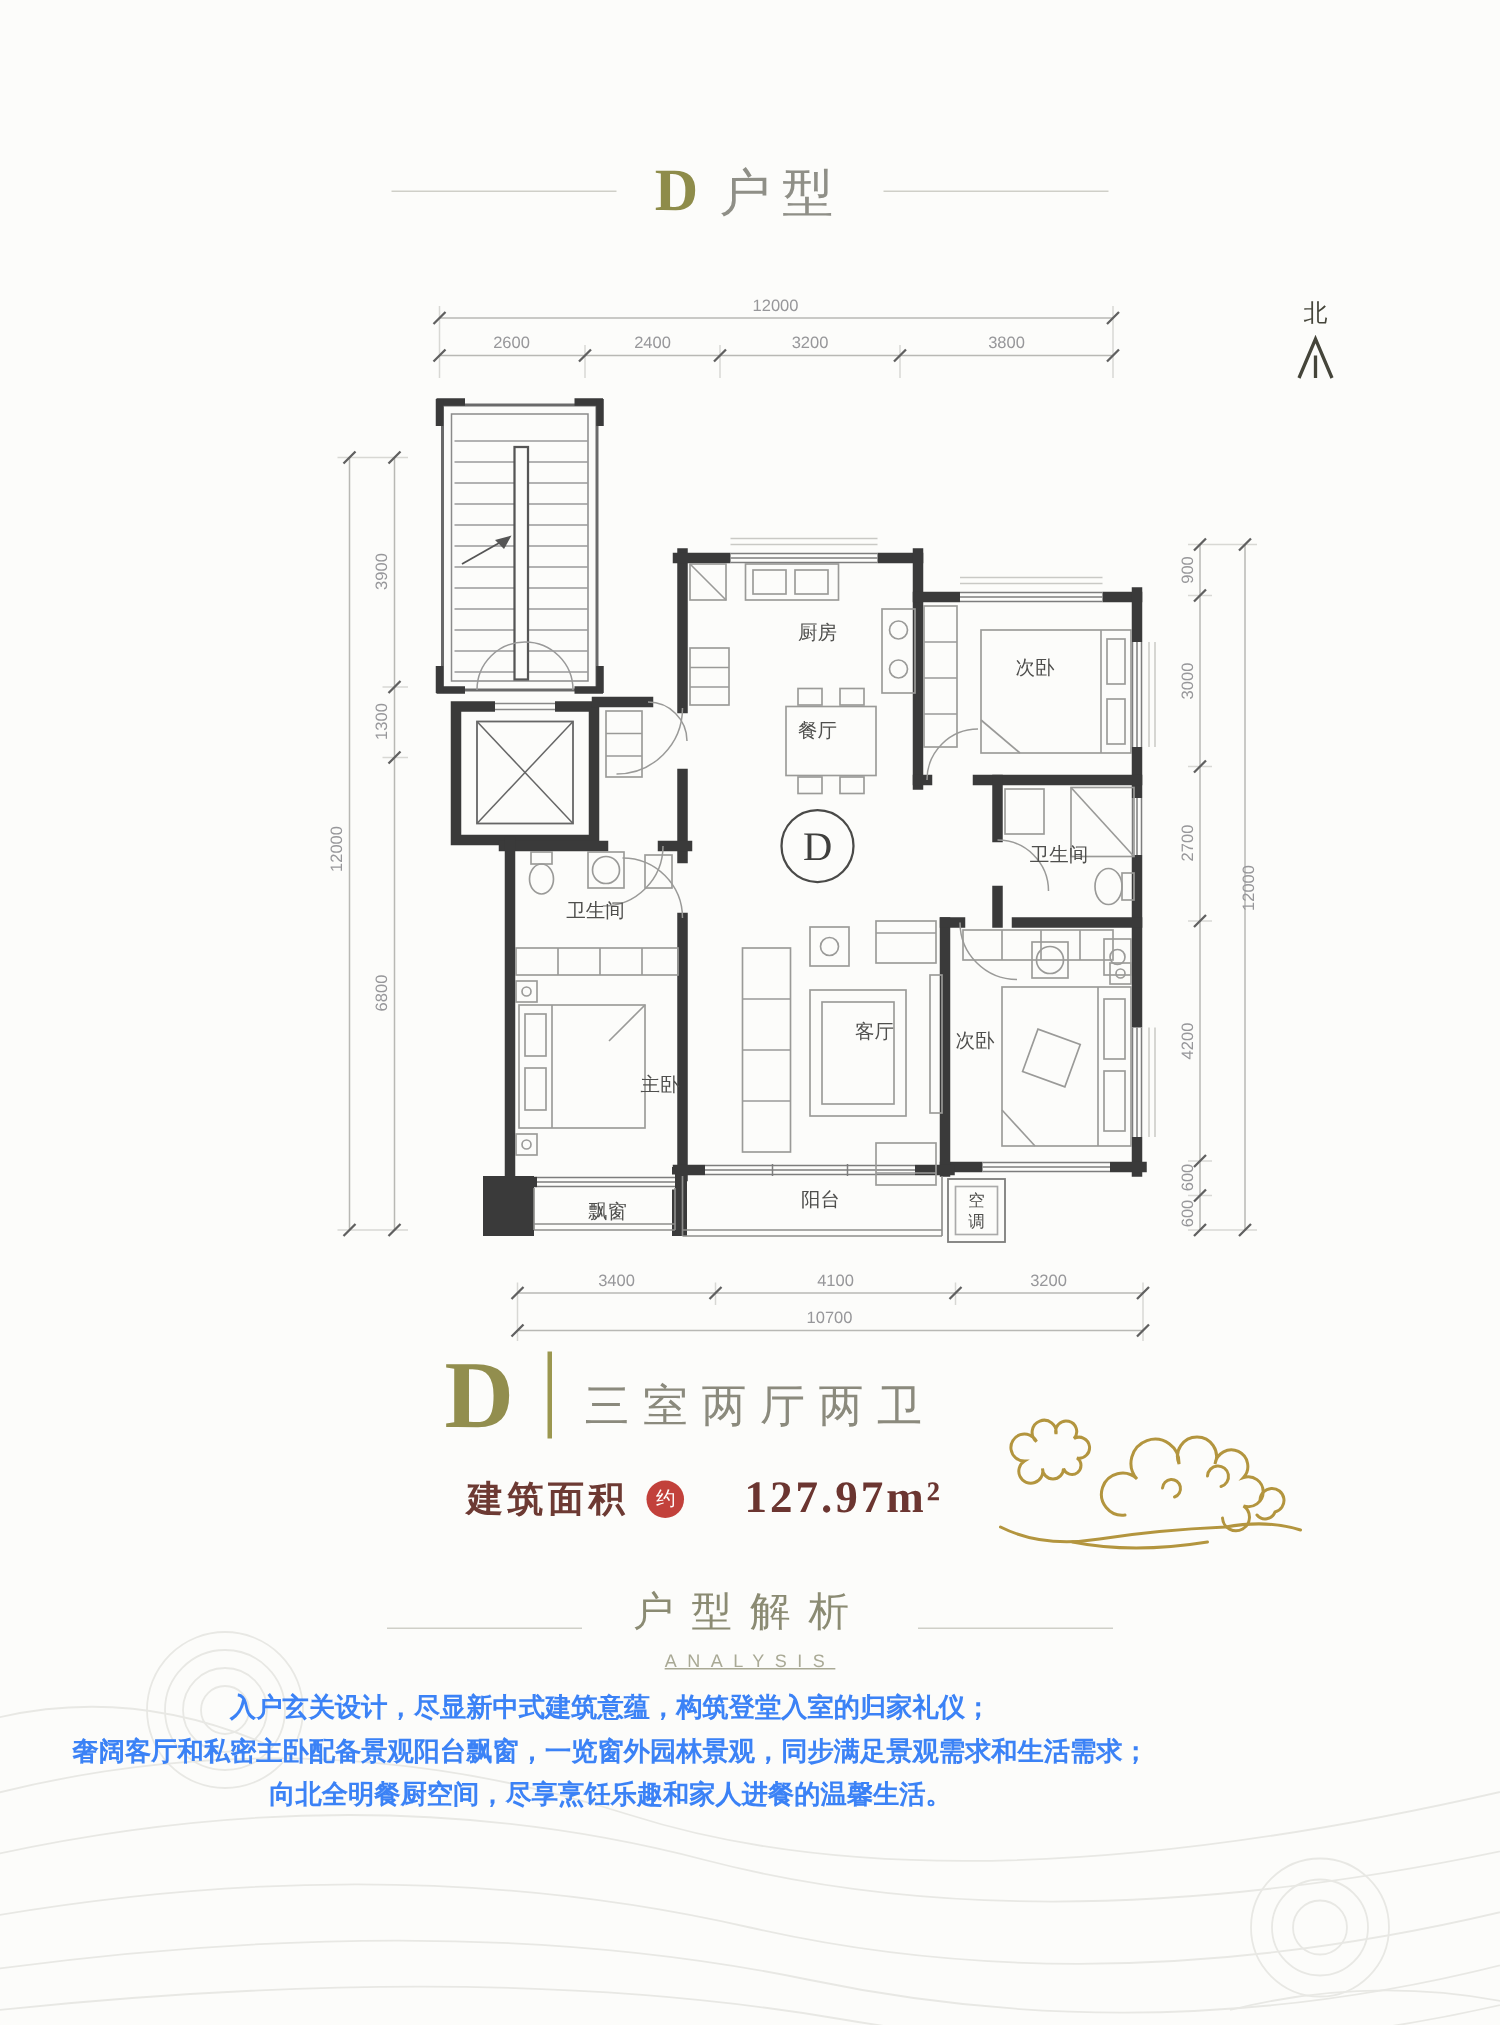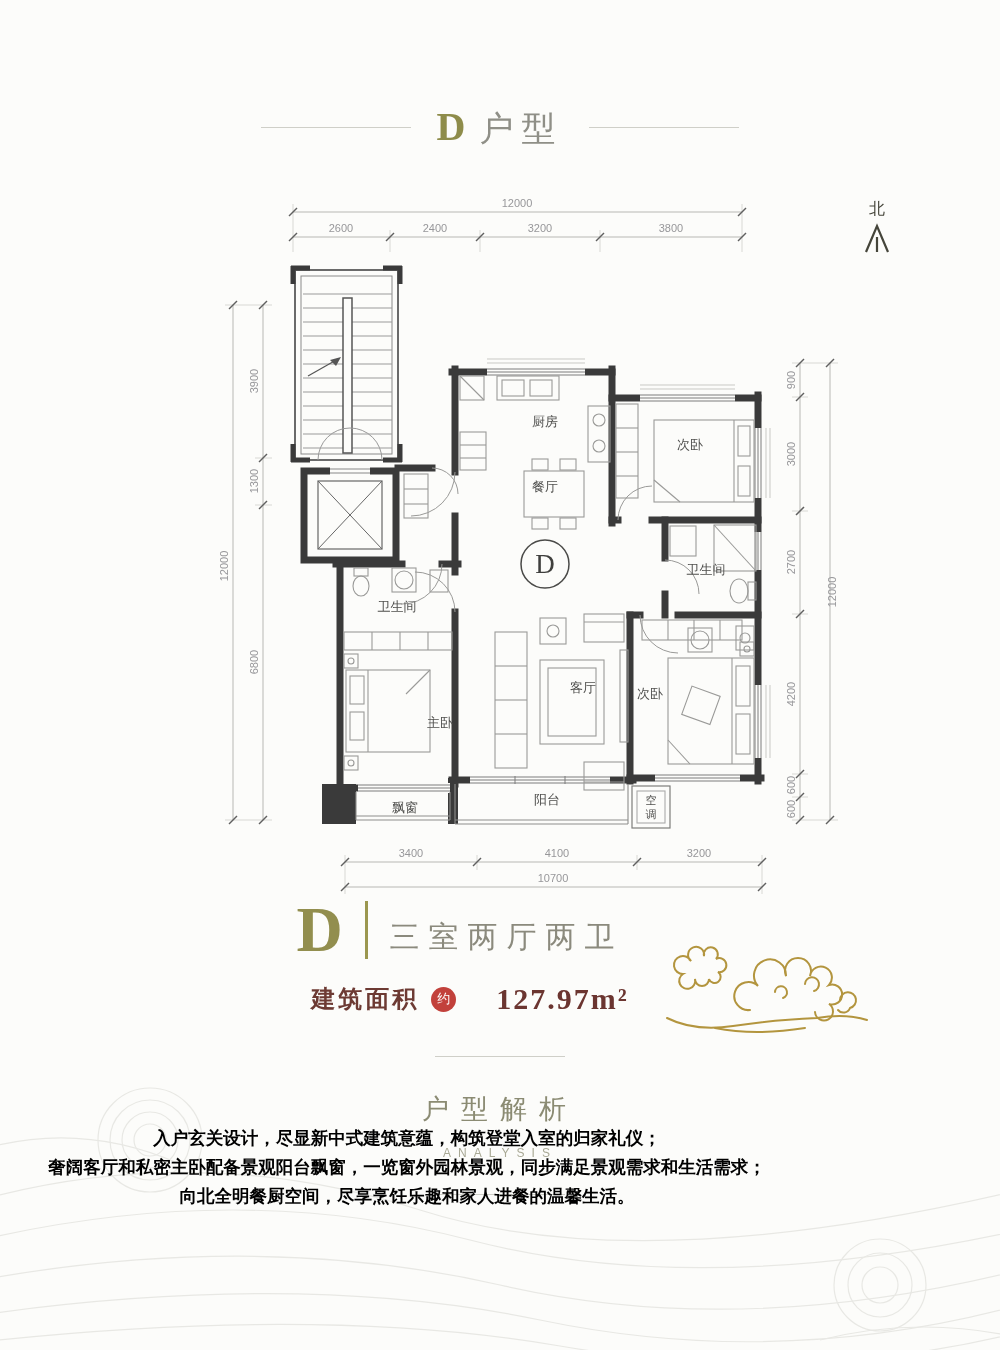--- a/index.html
+++ b/index.html
@@ -33,29 +33,29 @@
   .area-label{font-family:"Liberation Serif",serif;font-size:24px;color:#6d3a33;font-weight:bold;letter-spacing:3px;}
   .area-seal{
     width:25px;height:25px;border-radius:50%;background:#c2413b;color:#fff;
     display:flex;align-items:center;justify-content:center;font-size:13px;flex:none;
   }
   .area-value{font-family:"Liberation Serif",serif;font-size:30px;color:#6b3530;font-weight:bold;letter-spacing:2px;margin-left:28px;}
   #clouds{position:absolute;top:922px;left:655px;z-index:1;}
   
   .analysis-row{
     position:absolute;top:1056px;left:0;width:1000px;display:flex;
-    align-items:center;justify-content:center;gap:34px;z-index:2;flex-direction:column;
+    align-items:center;justify-content:center;gap:34px;z-index:2;
   }
   .an-line{width:130px;height:1px;background:#cfcfc8;}
   .an-block{text-align:center;}
   .an-heading{font-family:"Liberation Serif",serif;font-size:27px;color:#8b8b73;letter-spacing:12px;}
-  .an-sub{font-size:12px;color:#a9a995;letter-spacing:7px;margin-top:19px;}
+  .an-sub{font-size:12px;color:#a9a995;letter-spacing:7px;margin-top:8px;text-decoration:underline;}
   .desc{
     position:absolute;top:1124px;left:0;width:814px;text-align:center;z-index:2;
-    font-family:"Liberation Serif",serif;font-size:17.5px;color:#000000;font-weight:bold;line-height:29px;
+    font-family:"Liberation Serif",serif;font-size:17.5px;color:#3b82f6;font-weight:bold;line-height:29px;
   }
   #waves{position:absolute;top:1080px;left:0;z-index:0;}
 </style>
 </head>
 <body>
 
 <div class="title-row">
   <div class="title-line"></div>
   <div class="title-text">
     <span class="title-letter">D</span>

